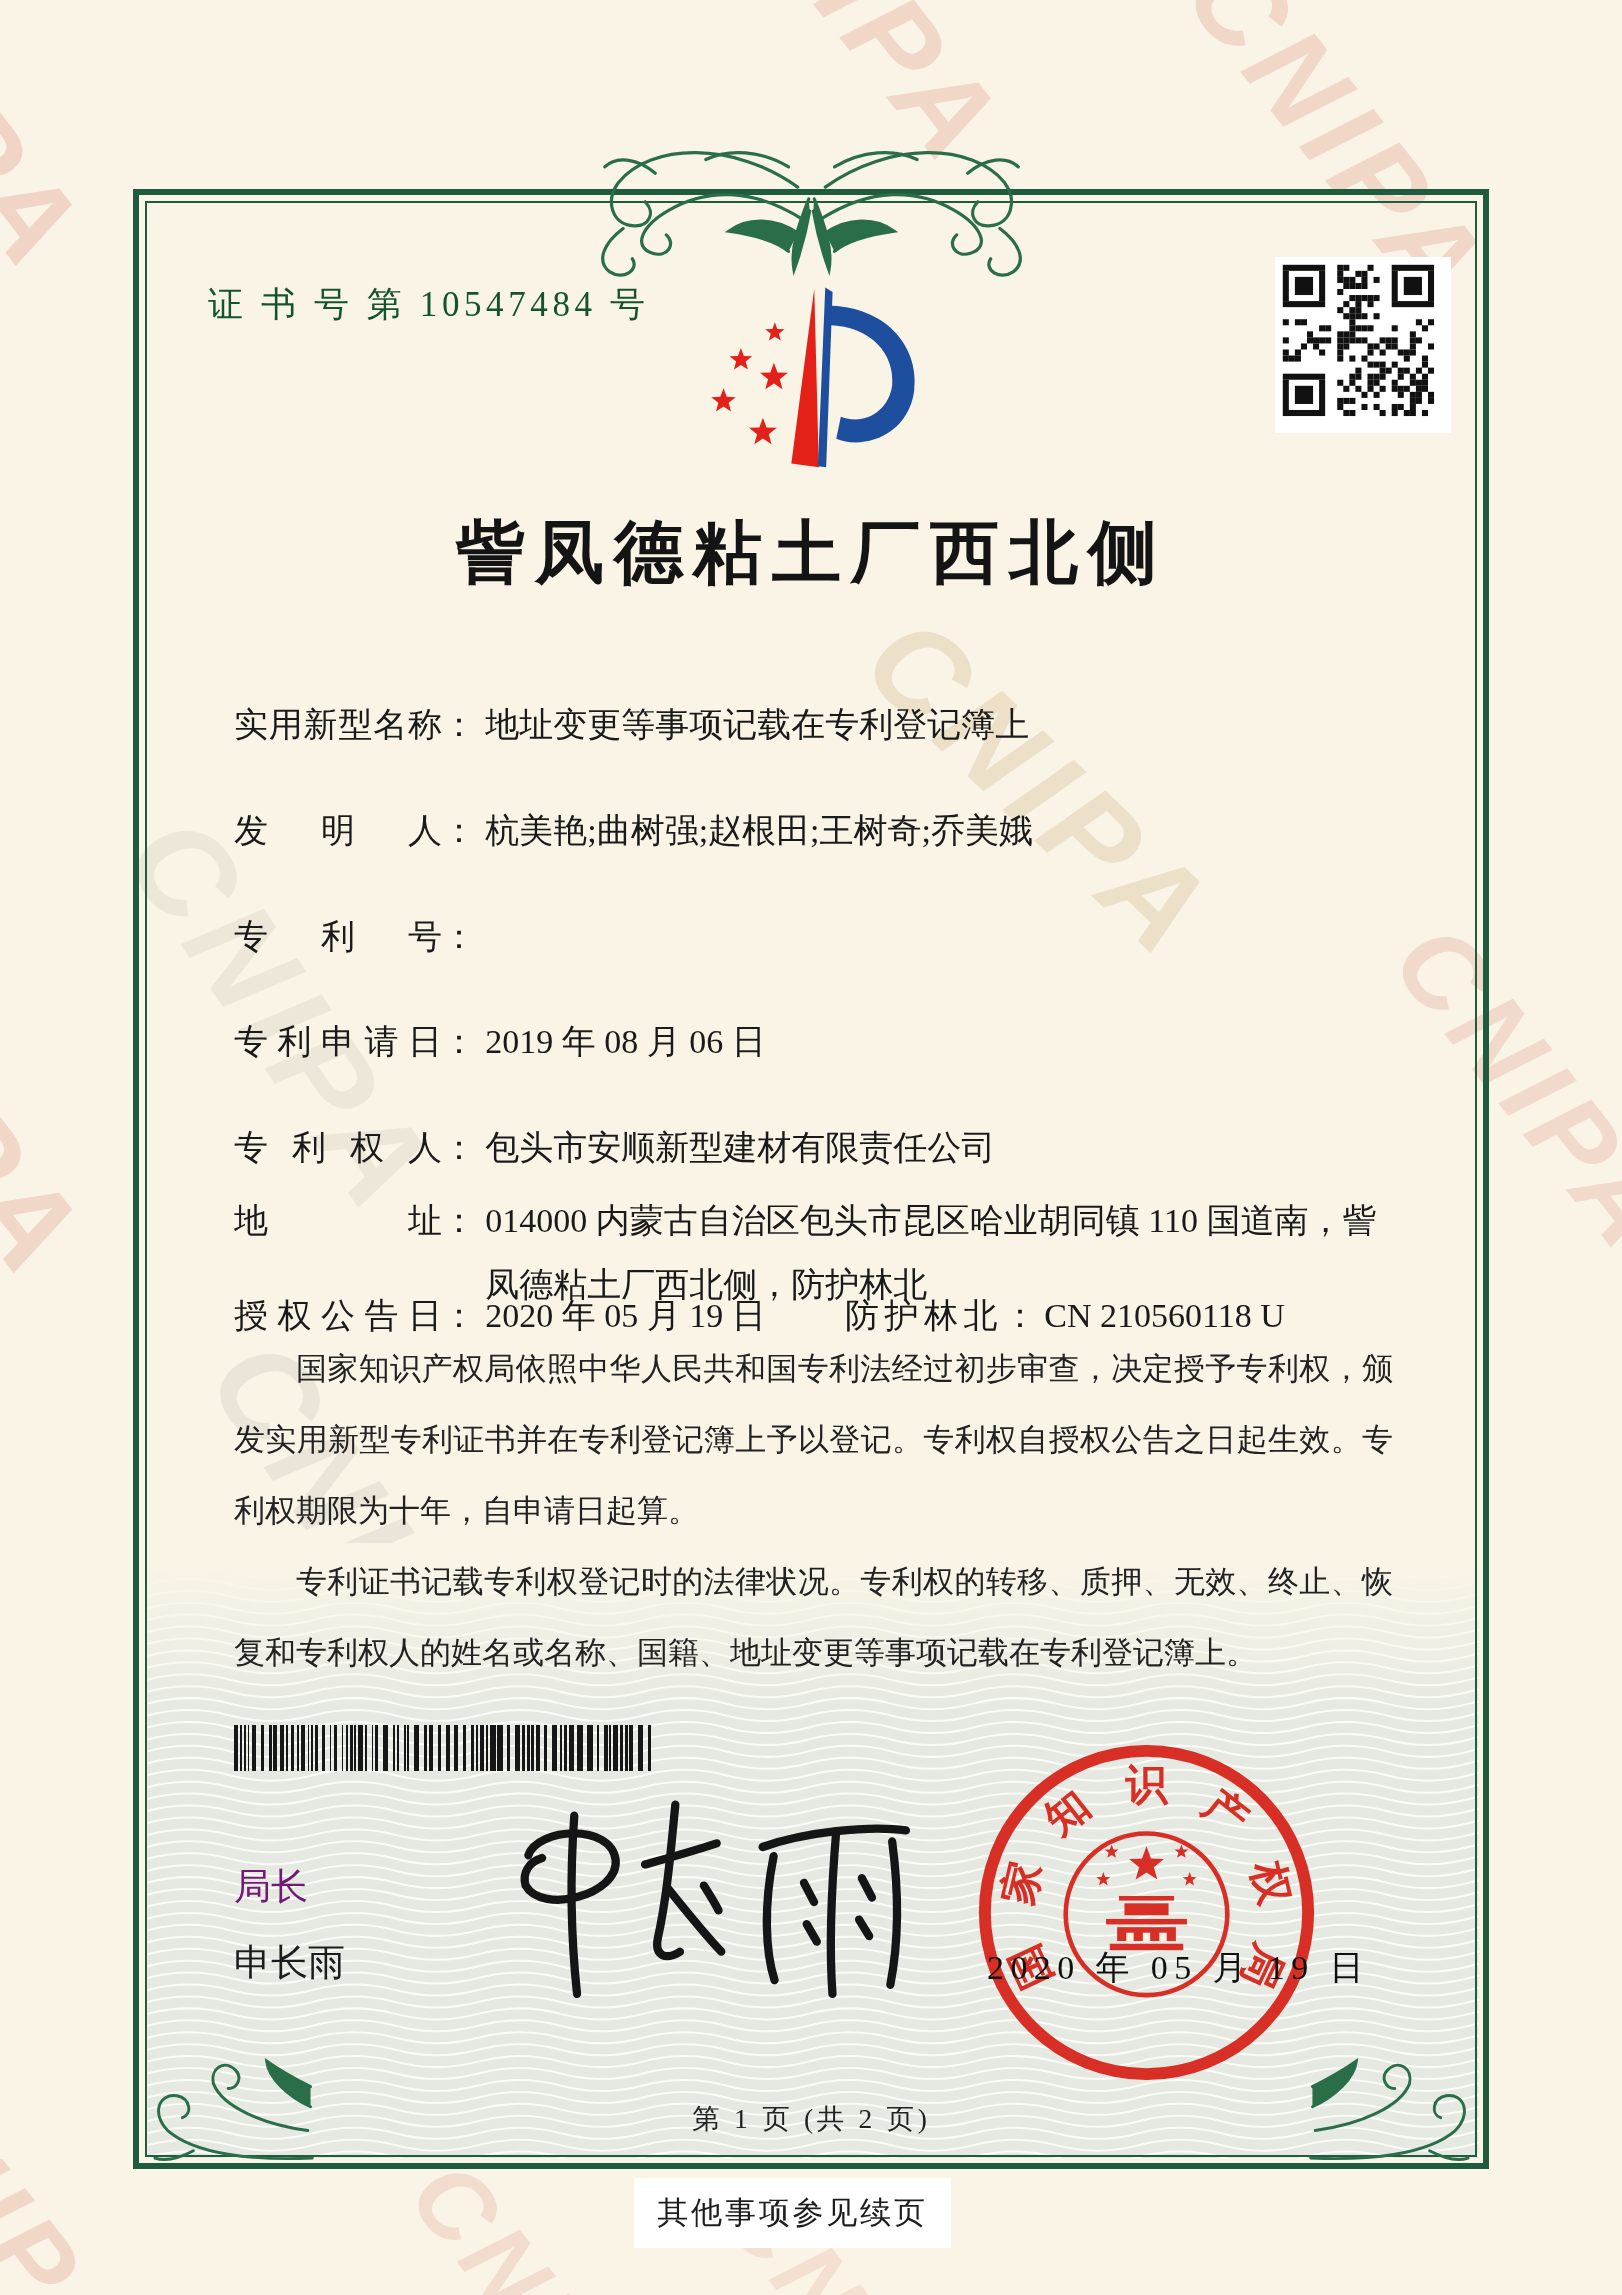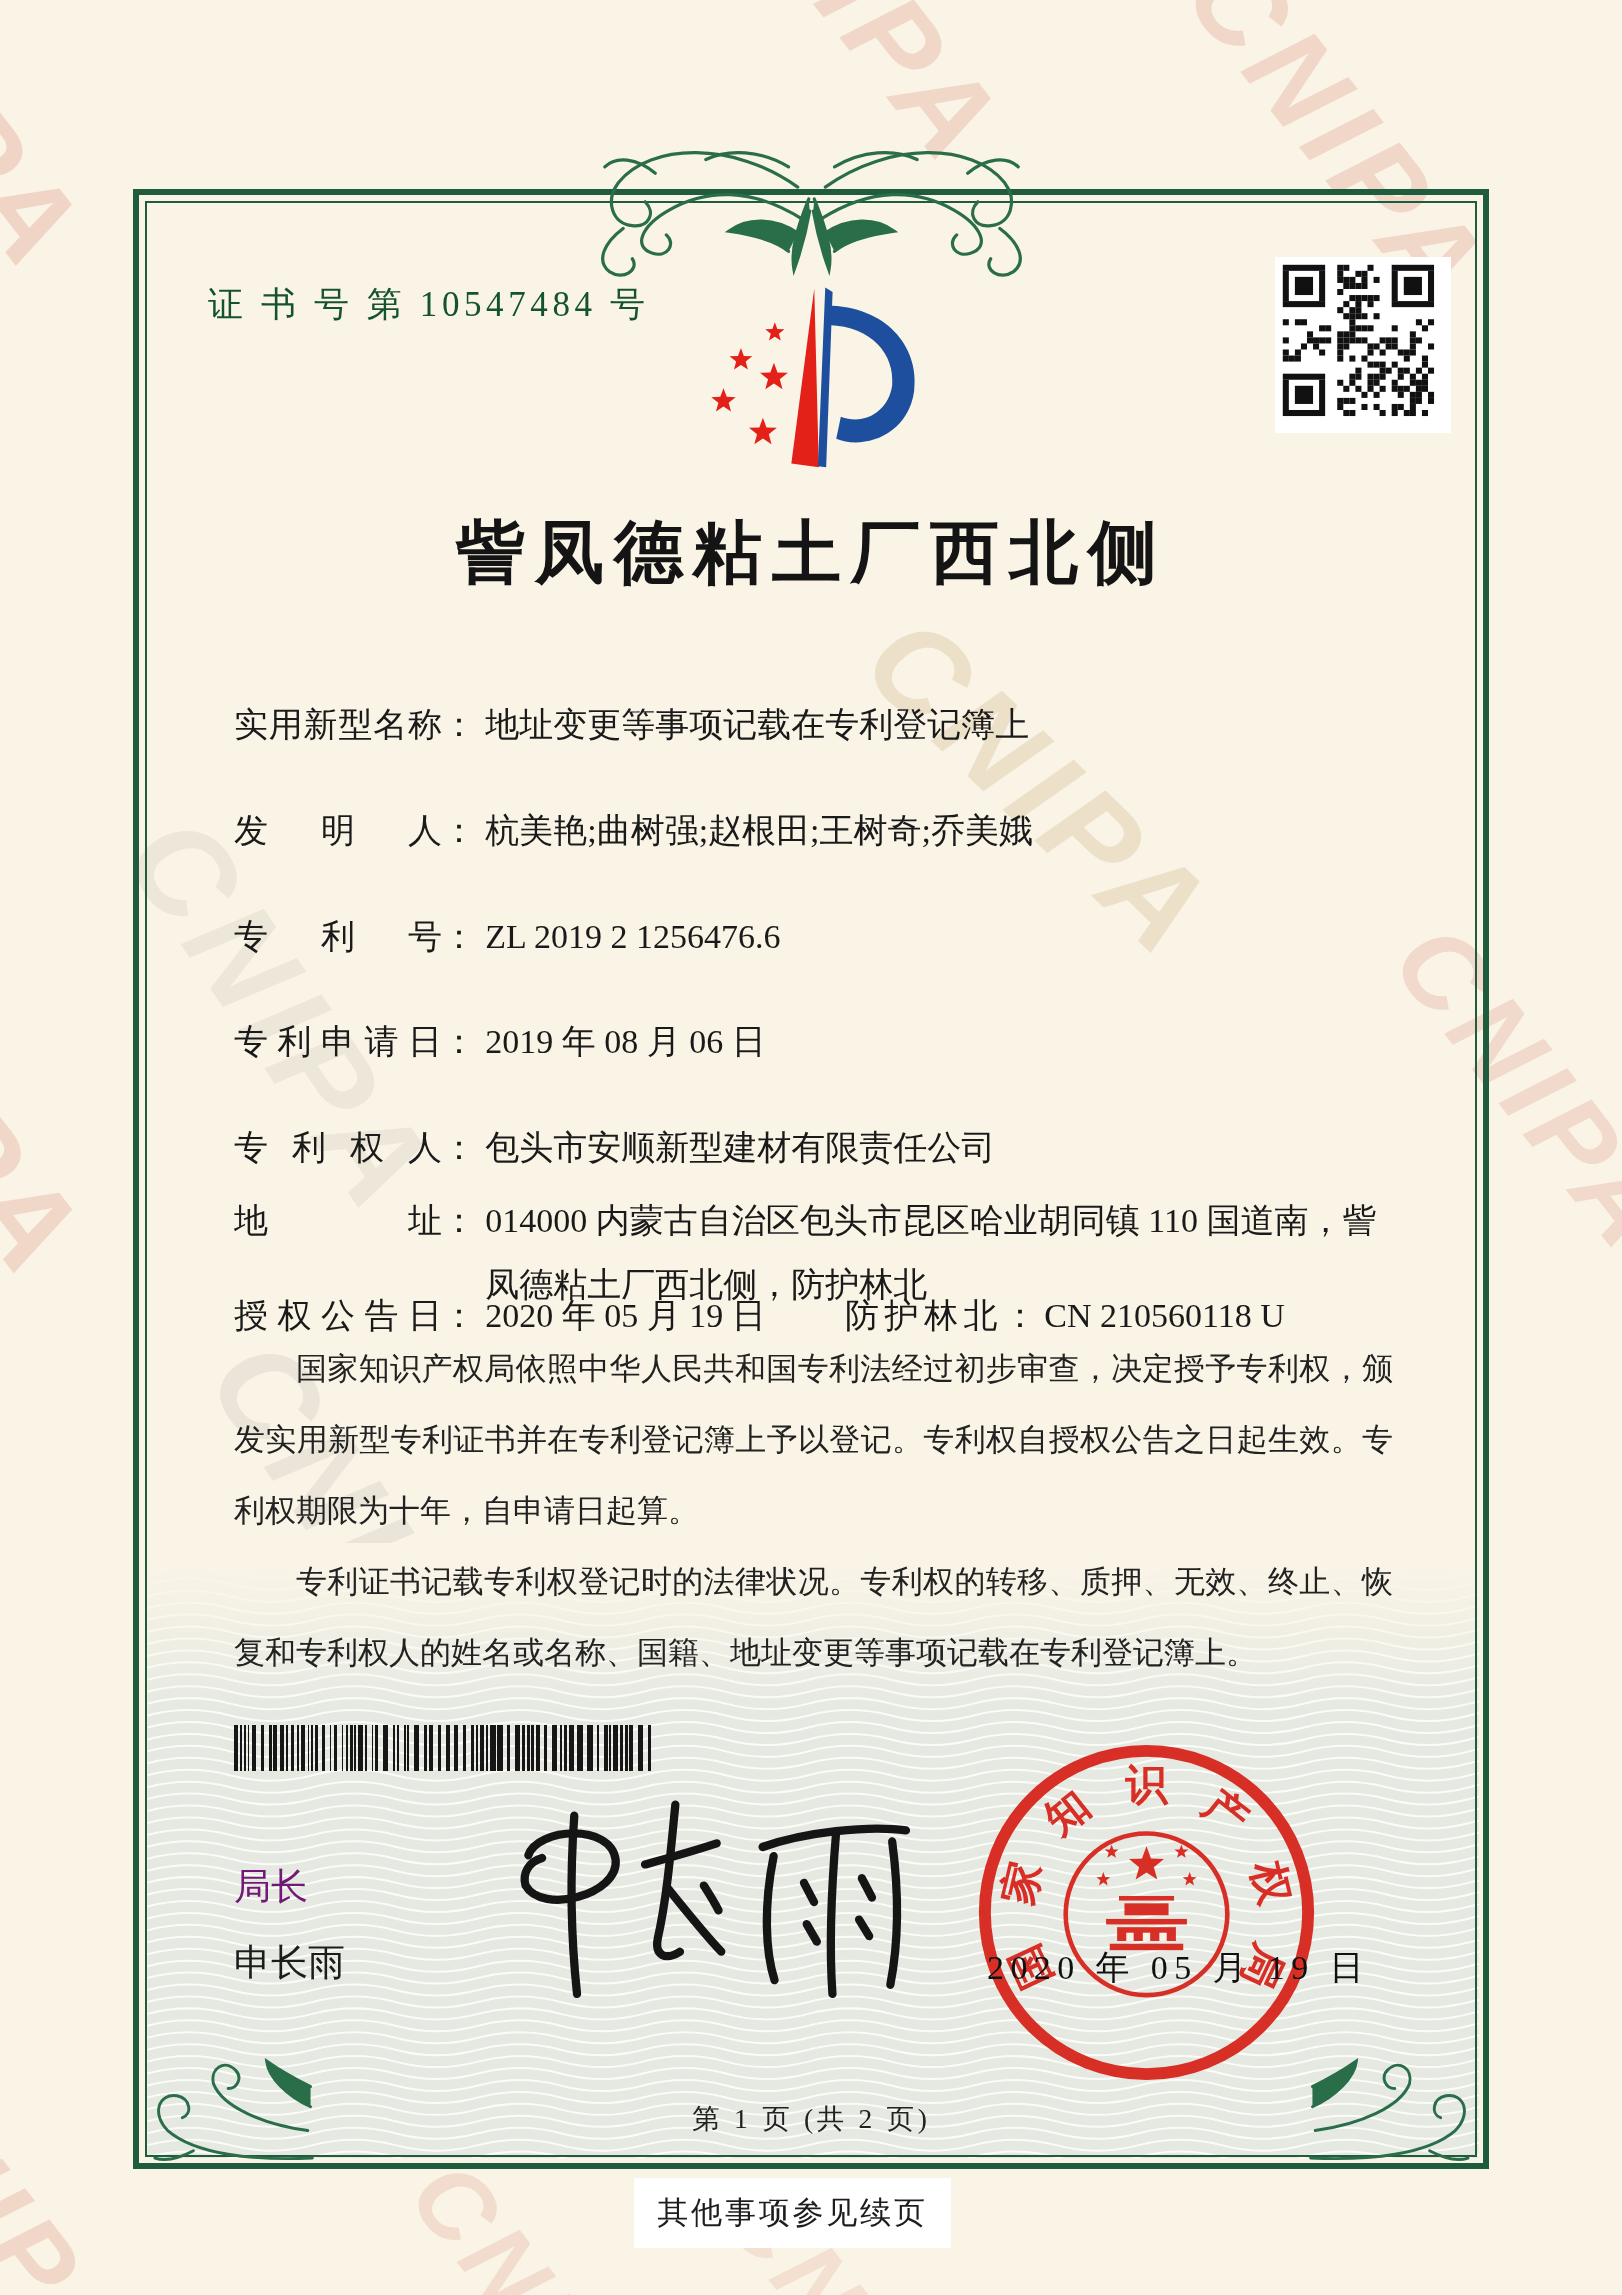--- a/index.html
+++ b/index.html
@@ -360,21 +360,20 @@
     <span class="fvalue">地址变更等事项记载在专利登记簿上</span>
   </div>
   <div class="abs frow" style="top:799px;">
     <span class="flabel">发明人</span>
       <span class="fcolon">：</span>
     <span class="fvalue">杭美艳;曲树强;赵根田;王树奇;乔美娥</span>
   </div>
   <div class="abs frow" style="top:905px;">
     <span class="flabel">专利号</span>
       <span class="fcolon">：</span>
-    <span class="fvalue">ZL 2019 2 1256476.6</span>
   </div>
   <div class="abs frow" style="top:1010px;">
     <span class="flabel">专利申请日</span>
       <span class="fcolon">：</span>
     <span class="fvalue">2019 年 08 月 06 日</span>
   </div>
   <div class="abs frow" style="top:1116px;">
     <span class="flabel">专利权人</span>
       <span class="fcolon">：</span>
     <span class="fvalue">包头市安顺新型建材有限责任公司</span>

